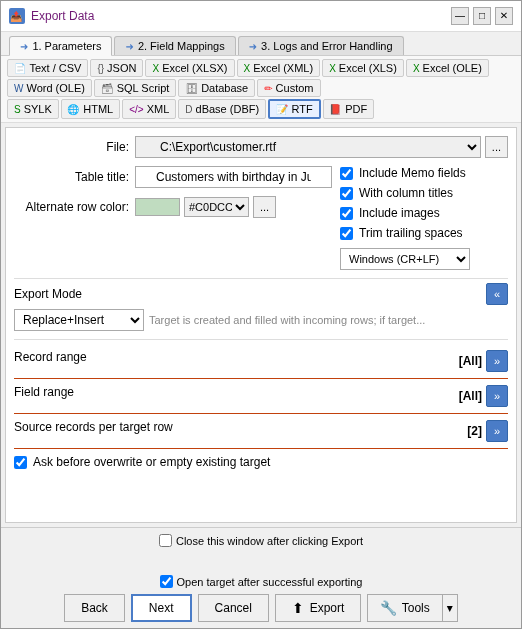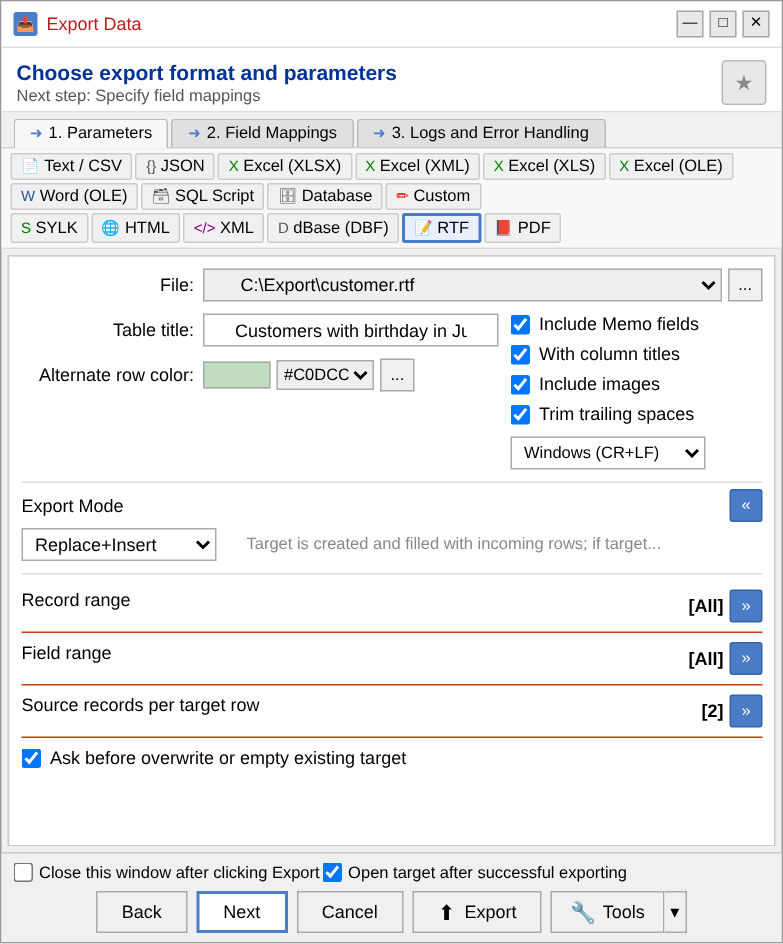--- a/index.html
+++ b/index.html
@@ -32,21 +32,21 @@
       height: 16px;
       background: #4a7cc7;
       display: flex; align-items: center; justify-content: center;
       color: #fff;
       font-size: 10px;
       border-radius: 2px;
     }
     .title-bar-text {
       flex: 1;
       font-size: 12px;
-      color: #b91c1c;
+      color: #701a75;
     }
     .title-bar-controls {
       display: flex;
       gap: 4px;
     }
     .title-btn {
       width: 18px;
       height: 18px;
       border: 1px solid #aaa;
       background: #e8e8e8;
@@ -247,21 +247,21 @@
       cursor: pointer;
       font-size: 11px;
       display: flex;
       align-items: center;
       justify-content: center;
       border-radius: 2px;
     }
     .mode-row {
       display: flex;
       align-items: center;
-      gap: 20px;
+      gap: 5px;
     }
     .mode-select {
       width: 130px;
       padding: 2px 4px;
       border: 1px solid #aaa;
       font-size: 12px;
       height: 22px;
       background: #fff;
     }
     .mode-desc {
@@ -300,23 +300,25 @@
       padding: 6px 0;
       font-size: 12px;
     }
     .bottom-section {
       background: #f0f0f0;
       border-top: 1px solid #ccc;
       padding: 6px 8px;
     }
     .bottom-checkboxes {
       display: flex;
-      gap: 2px;
+      align-items: center;
+      gap: 28px;
       margin-bottom: 6px;
       font-size: 11px;
+      flex-direction: column;
     }
     .bottom-check-item {
       display: flex;
       align-items: center;
       gap: 4px;
     }
     .bottom-buttons {
       display: flex;
       align-items: center;
       gap: 6px;
@@ -386,27 +388,20 @@
   <div class="title-bar">
     <div class="title-bar-icon">📤</div>
     <span class="title-bar-text">Export Data</span>
     <div class="title-bar-controls">
       <button class="title-btn">—</button>
       <button class="title-btn">□</button>
       <button class="title-btn">✕</button>
     </div>
   </div>
 
-  <div class="header-section">
-    <div class="header-text">
-      <h2>Choose export format and parameters</h2>
-      <p>Next step: Specify field mappings</p>
-    </div>
-    <button class="star-btn">★</button>
-  </div>
 
   <div class="tabs-section">
     <div class="tab active">
       <span class="tab-arrow">➜</span>
       <span>1. Parameters</span>
     </div>
     <div class="tab">
       <span class="tab-arrow">➜</span>
       <span>2. Field Mappings</span>
     </div>

